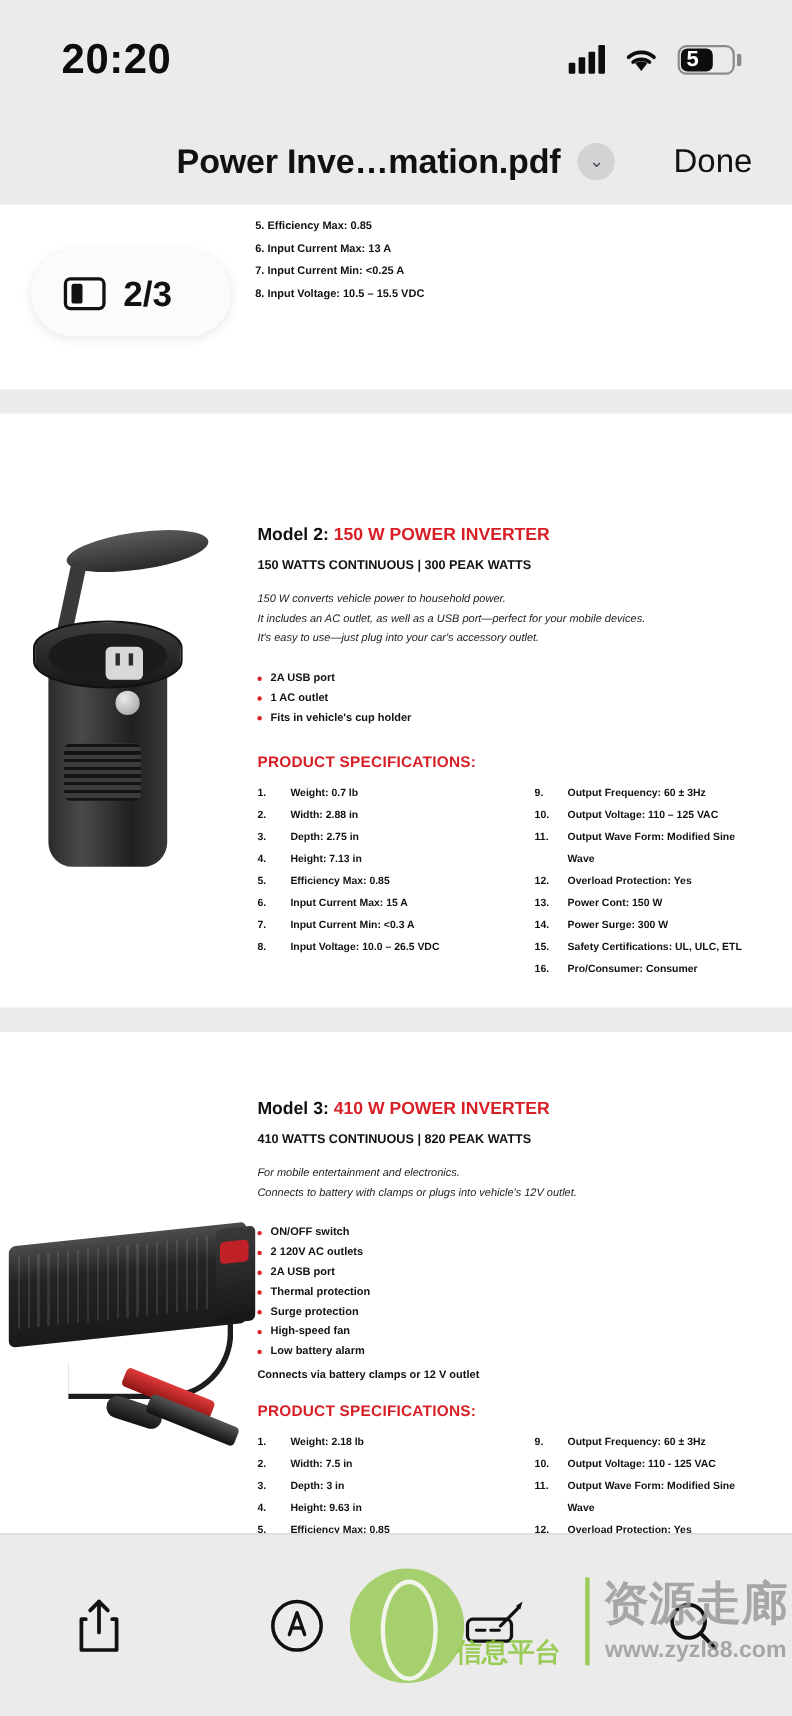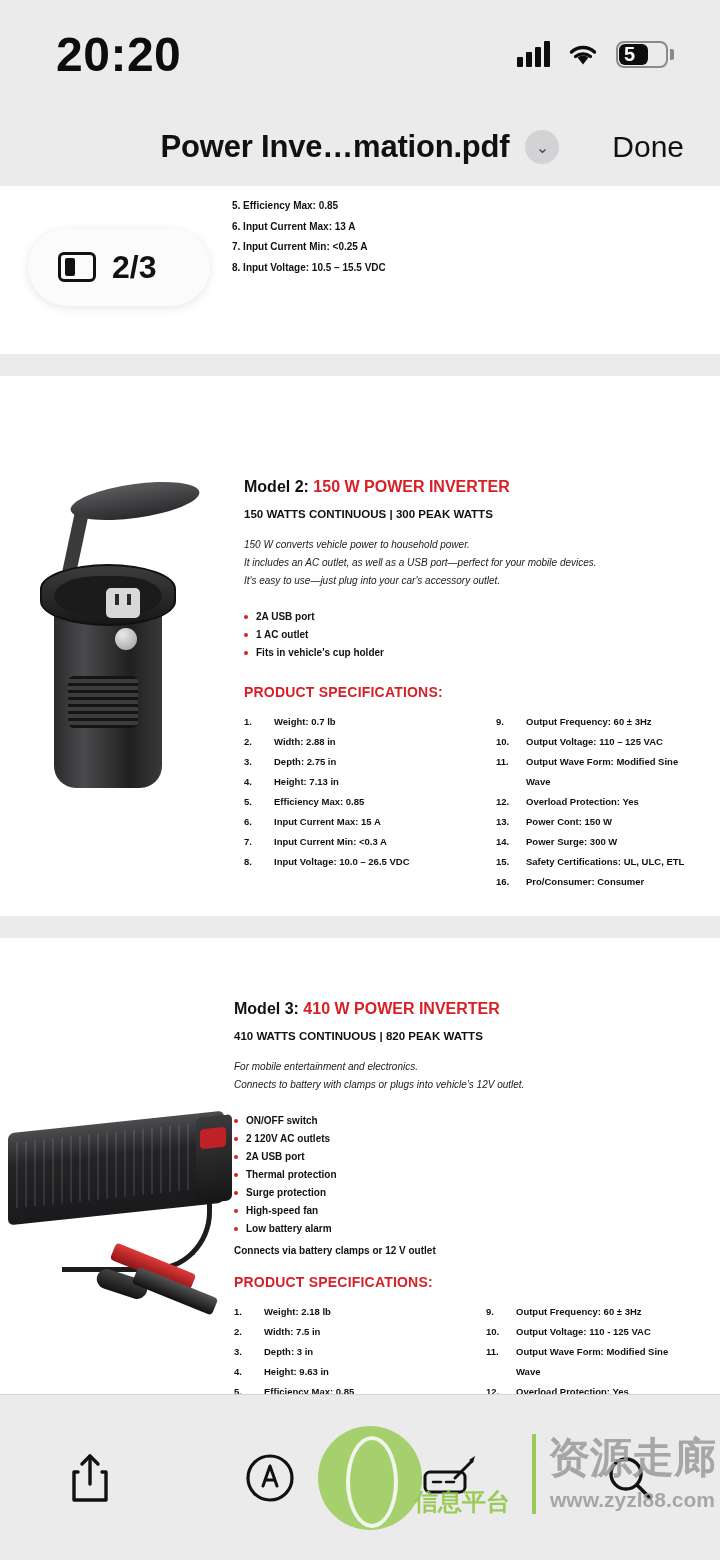--- a/index.html
+++ b/index.html
@@ -20,21 +20,21 @@
   .statusbar {
     position: relative;
     height: 108px;
     background: #ebebeb;
     display: flex;
     align-items: center;
     justify-content: space-between;
     padding: 0 46px 0 56px;
   }
   .status-time {
-    font-size: 48px;
+    font-size: 38px;
     font-weight: 600;
     color: #0d0d0d;
     letter-spacing: 0.5px;
   }
   .status-right {
     display: flex;
     align-items: center;
     gap: 16px;
   }
   .signal { display: flex; align-items: flex-end; gap: 3px; height: 26px; }
@@ -487,21 +487,21 @@
     </div>
 
     <div class="page-pill">
       <div class="pg-icon"></div>
       <div class="pg-label">2/3</div>
     </div>
 
     <div class="page-gap"></div>
 
     <div class="page" style="height:540px;">
-      <div class="page-body model-block" style="height:696px;margin-left:10px;">
+      <div class="page-body model-block" style="height:696px;">
 
         <div class="prod-img" style="left:0;top:100px;width:230px;height:340px;">
           <div class="cup-lid"></div>
           <div class="cup-hinge"></div>
           <div class="cup-body"></div>
           <div class="cup-top"></div>
           <div class="cup-face"></div>
           <div class="cup-outlet"></div>
           <div class="cup-btn"></div>
           <div class="cup-vent"></div>

